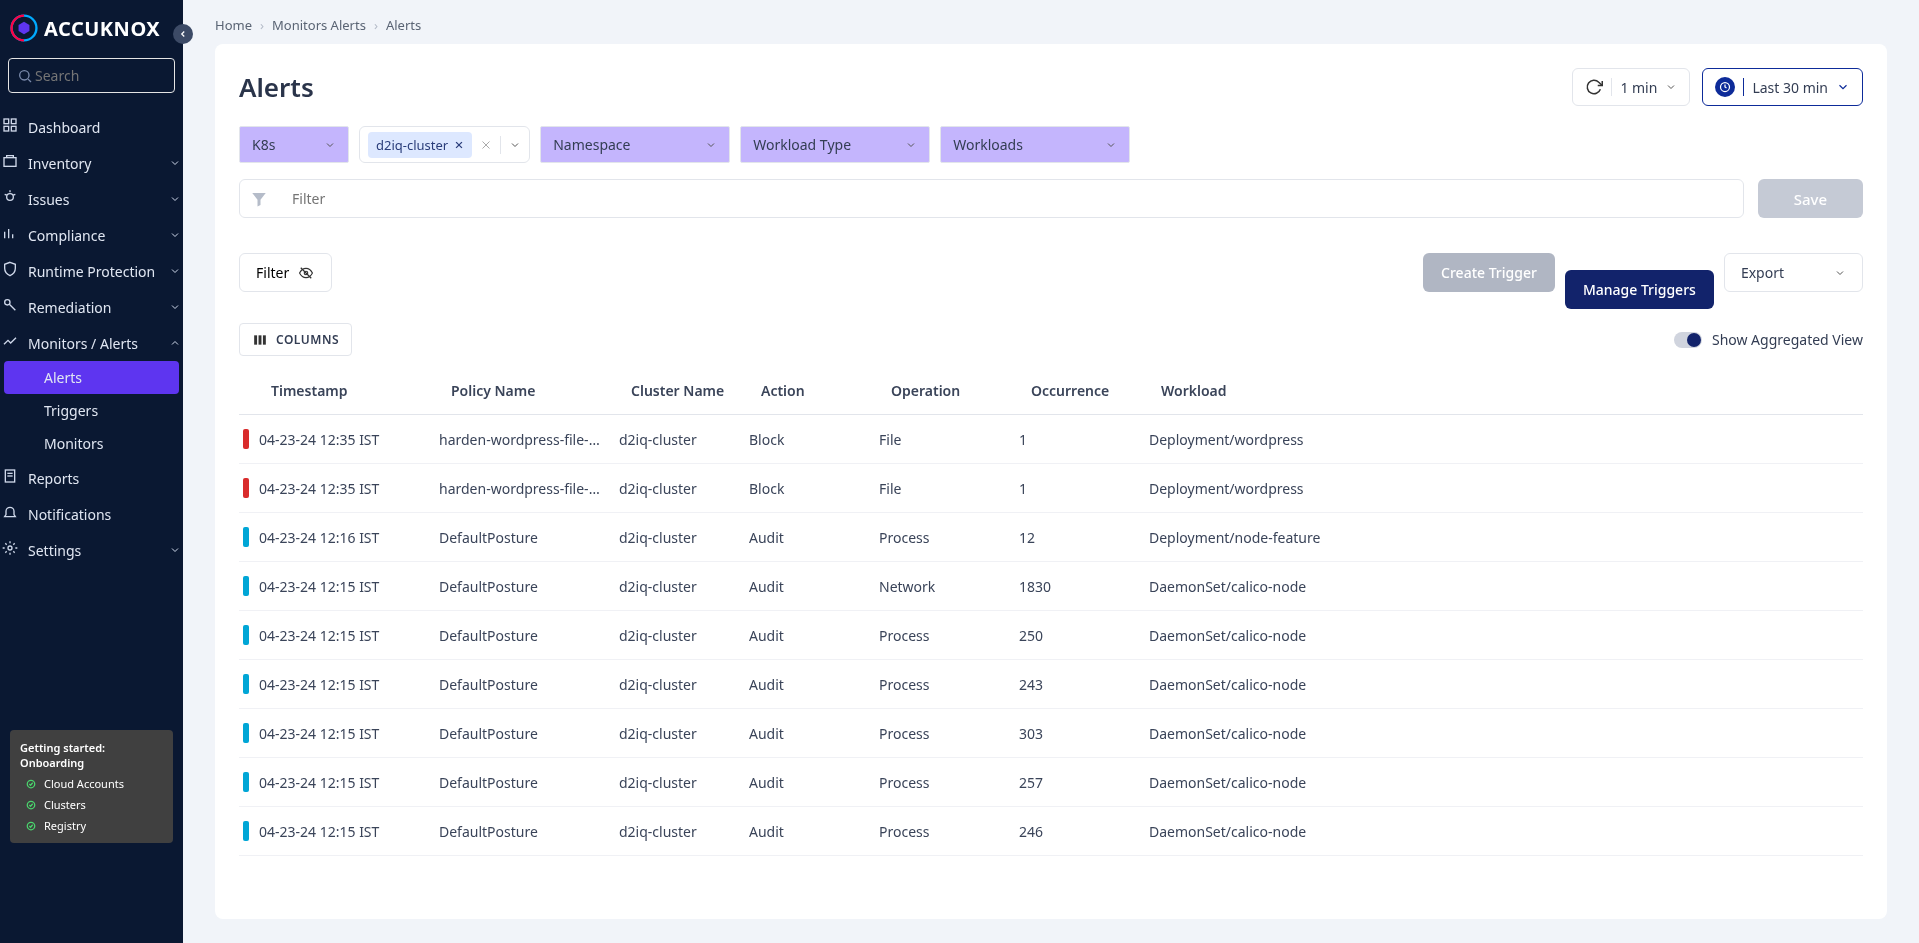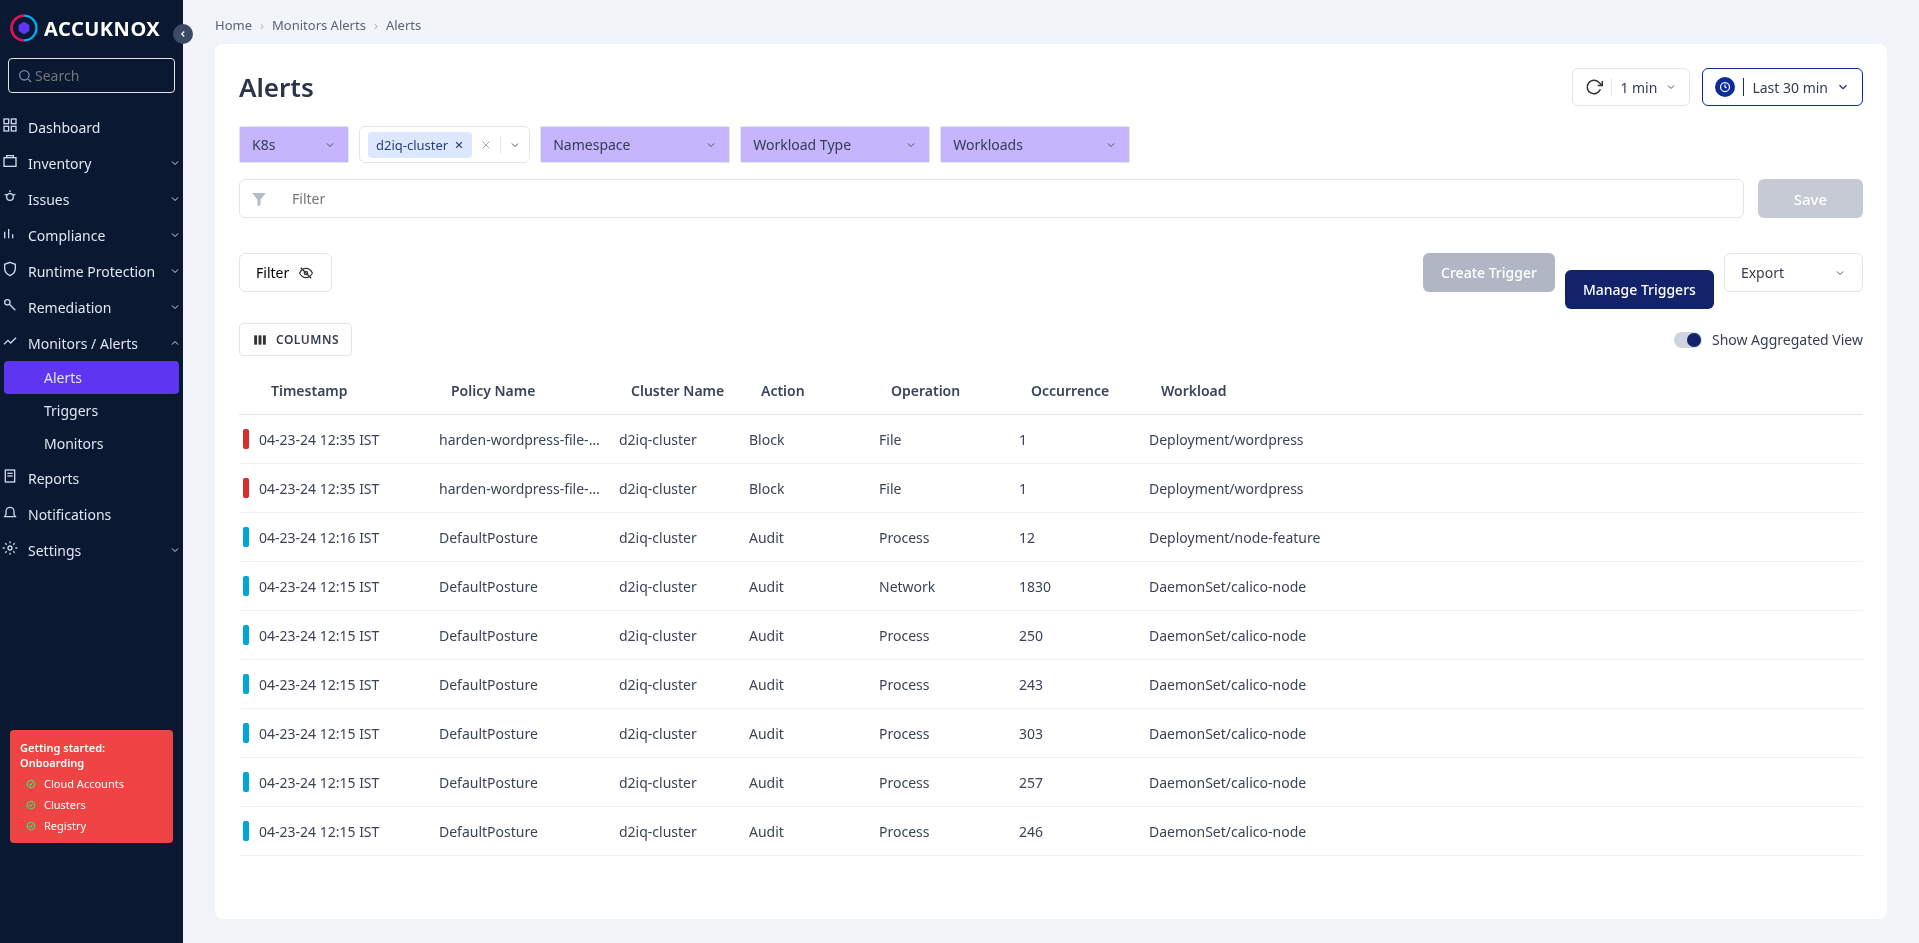--- a/index.html
+++ b/index.html
@@ -25,21 +25,21 @@
   .brand svg{flex-shrink:0;}
   .search-box{margin:6px 8px;border:1px solid #e5e5e5;border-radius:4px;display:flex;align-items:center;padding:6px 8px;background:#0a1832;}
   .search-box input{background:transparent;border:none;outline:none;color:#a3b0c8;font-size:14px;width:100%;}
   .search-box svg{flex-shrink:0;}
   .nav{margin-top:10px;display:flex;flex-direction:column;gap:0;}
   .nav-item{display:flex;align-items:center;gap:10px;padding:8px 2px;font-size:14px;cursor:pointer;color:#e0e6f2;position:relative;}
   .nav-item .chev{margin-left:auto;}
   .nav-sub{padding-left:40px;font-size:14px;padding-top:7px;padding-bottom:7px;cursor:pointer;color:#e0e6f2;}
   .nav-item-wrap{margin:0 4px;border-radius:4px;}
   .nav-item-wrap.active-wrap{background:var(--accent);border-radius:4px;}
-  .onboard{margin:10px;margin-top:auto;margin-bottom:100px;background:#ef4444;border-radius:4px;padding:10px;font-size:11px;}
+  .onboard{margin:10px;margin-top:auto;margin-bottom:100px;background:#404040;border-radius:4px;padding:10px;font-size:11px;}
   .onboard .step{display:flex;align-items:center;gap:8px;margin-top:6px;font-size:11px;padding-left:6px;}
   
   .main{flex:1;display:flex;flex-direction:column;overflow:hidden;}
   .crumbs{display:flex;align-items:center;gap:8px;font-size:13px;color:var(--text-muted);padding:16px 32px 10px 32px;}
   .crumbs .sep{color:#b5bcc9;}
   .panel{background:#fff;border-radius:8px;margin:0 32px 24px 32px;padding:24px 24px 0 24px;display:flex;flex-direction:column;flex:1;overflow:hidden;}
   .panel-head{display:flex;align-items:center;justify-content:space-between;}
   .title{font-size:26px;font-weight:600;color:#2a344a;}
   .head-actions{display:flex;gap:12px;}
   .btnish{border:1px solid var(--border);border-radius:6px;background:#fff;display:flex;align-items:center;padding:8px 12px;gap:8px;font-size:14px;cursor:pointer;}

